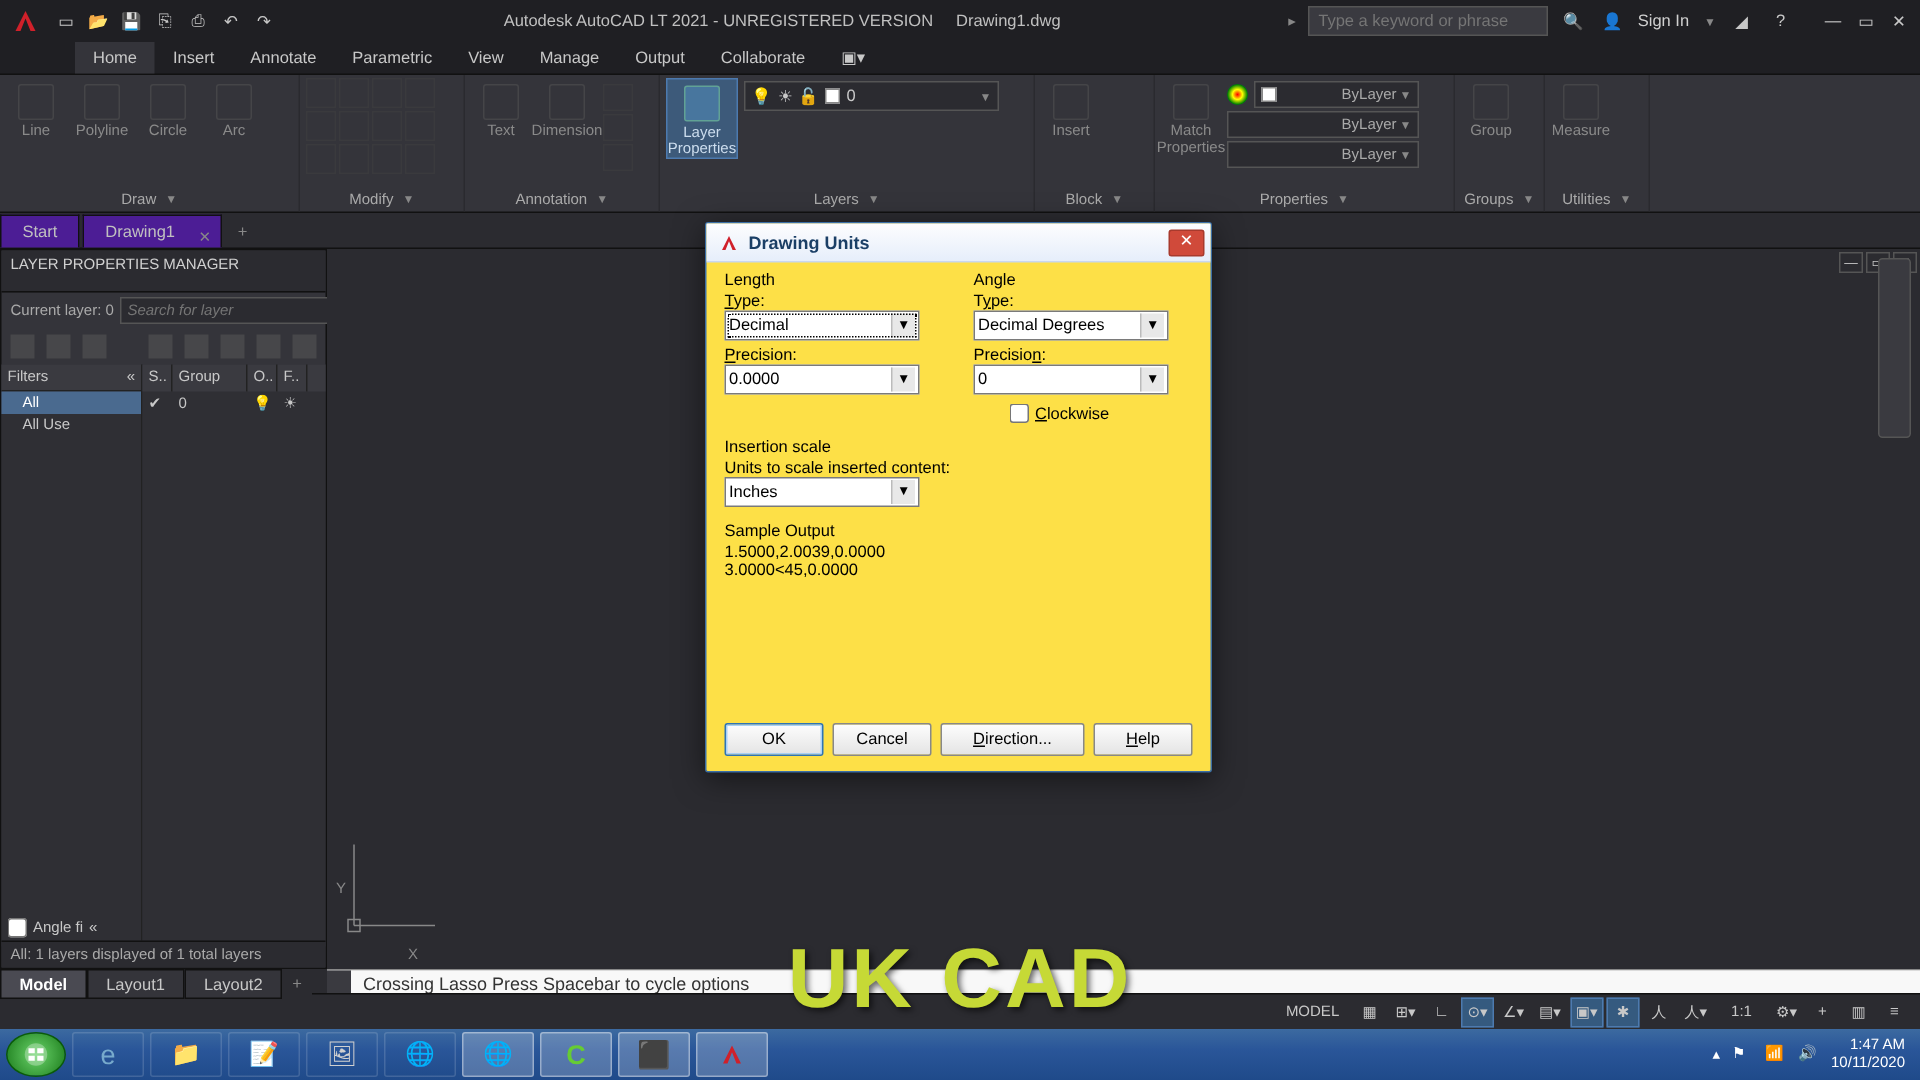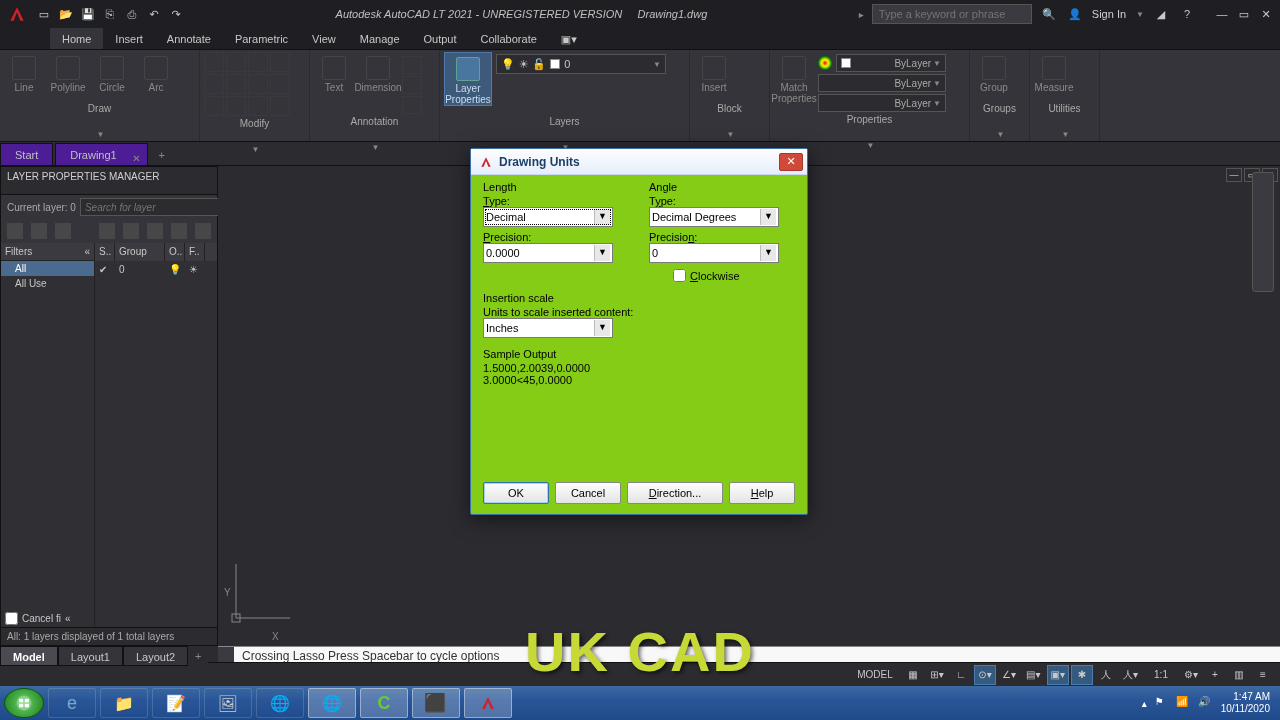--- a/index.html
+++ b/index.html
@@ -4,38 +4,38 @@
 <style>
 * { box-sizing: border-box; margin: 0; padding: 0; font-family: "Segoe UI", Arial, sans-serif; }
 body { width: 1280px; height: 720px; background: #2b2b30; overflow: hidden; position: relative; color: #d0d0d0; font-size: 11px; }
 
 
 .titlebar { height: 28px; background: #1f1f23; display: flex; align-items: center; padding: 0 4px; }
 .logo { width: 26px; height: 26px; display:flex; align-items:center; justify-content:center;}
 .logo svg { width:20px; height:20px; }
 .qat { display: flex; gap: 6px; margin-left: 6px; }
 .qat-btn { width: 16px; height: 16px; display:flex; align-items:center; justify-content:center; color:#c8c8c8; cursor:pointer;}
-.title-text { flex: 1; text-align: center; color: #c0c0c0; font-size: 11px; font-style: italic; }
+.title-text { flex: 1; text-align: center; color: #c0c0c0; font-size: 11px; }
 .title-right { display:flex; align-items:center; gap:8px; }
 .search-box { background:#3a3a40; border:1px solid #555; height:20px; width:160px; color:#888; padding:0 6px; font-size:11px;}
 .title-icon { width:18px; height:18px; color:#c8c8c8; display:flex; align-items:center; justify-content:center; cursor:pointer;}
 .signin { color:#d0d0d0; font-size:11px; cursor:pointer; }
 .win-controls { display:flex; gap:2px; margin-left:8px;}
 .win-btn { width:20px; height:18px; display:flex; align-items:center; justify-content:center; color:#c8c8c8; cursor:pointer;}
 
 
 .ribbon-tabs { height:22px; background:#1f1f23; display:flex; padding-left:50px; border-bottom:1px solid #111;}
 .rtab { padding:0 12px; line-height:22px; color:#c8c8c8; font-size:11px; cursor:pointer;}
 .rtab.active { background:#34343a; }
 
 
 .ribbon { height:92px; background:#34343a; display:flex; border-bottom:1px solid #111;}
 .rpanel { border-right:1px solid #2a2a2f; display:flex; flex-direction:column; padding:2px 4px 0 4px;}
 .rpanel-body { flex:1; display:flex; align-items:flex-start; gap:4px;}
-.rpanel-label { text-align:center; color:#aaa; font-size:10px; padding:2px 0; display:flex; justify-content:center; gap:16px;flex-direction:column;}
+.rpanel-label { text-align:center; color:#aaa; font-size:10px; padding:2px 0; display:flex; justify-content:center; gap:4px;}
 .rbtn-lg { width:40px; display:flex; flex-direction:column; align-items:center; gap:2px; color:#8a8a8a; font-size:10px; cursor:pointer; padding-top:4px;}
 .rbtn-lg .ico { width:24px; height:24px; border:1px solid #555; border-radius:2px; opacity:.5;}
 .rbtn-highlight { background:#3d5a7a; border:1px solid #4d7aaf; }
 .rbtn-highlight .ico { opacity:.9; border-color:#6a9; }
 .rgrid { display:grid; grid-template-columns:repeat(4,20px); grid-template-rows:repeat(3,20px); gap:2px;}
 .rgrid .cell { width:20px; height:20px; border:1px solid #444; opacity:.4;}
 .layer-combo { background:#2b2b30; border:1px solid #555; height:20px; width:170px; display:flex; align-items:center; padding:0 4px; gap:4px; font-size:11px; color:#c8c8c8;}
 .layer-icons-row { display:flex; gap:6px; }
 .layer-icon-sm { width:16px; height:16px; opacity:.5; }
 .prop-combo { background:#2b2b30; border:1px solid #555; height:18px; width:110px; font-size:10px; color:#aaa; display:flex; align-items:center; justify-content:flex-end; padding:0 4px;}
@@ -76,21 +76,21 @@
 .ucs { position:absolute; left:10px; bottom:18px; }
 .ucs-y { position:absolute; left:6px; bottom:48px; color:#888; font-size:10px;}
 .ucs-x { position:absolute; left:54px; bottom:4px; color:#888; font-size:10px;}
 .navcube { position:absolute; right:6px; top:6px; width:22px; height:120px; background:#3a3a40; border:1px solid #555; border-radius:3px;}
 
 
 .canv-ctrl { position:absolute; right:2px; top:2px; display:flex; gap:2px;}
 .canv-ctrl div { width:16px; height:14px; background:#2b2b30; border:1px solid #555; color:#c8c8c8; font-size:9px; text-align:center; line-height:12px; cursor:pointer;}
 
 
-.dialog { position:absolute; left:470px; top:148px; width:338px; background:#84cc16; border:1px solid #3b6ea5; border-radius:2px; box-shadow:0 4px 20px rgba(0,0,0,.5); color:#000; font-size:11px;}
+.dialog { position:absolute; left:470px; top:148px; width:338px; background:#fde047; border:1px solid #3b6ea5; border-radius:2px; box-shadow:0 4px 20px rgba(0,0,0,.5); color:#000; font-size:11px;}
 .dlg-title { height:26px; background:linear-gradient(#fdfdfe,#e6eefb); display:flex; align-items:center; padding:0 4px 0 8px; border-bottom:1px solid #c9d7ef;}
 .dlg-title .t { flex:1; font-weight:bold; color:#1b3f66; font-size:12px; display:flex; align-items:center; gap:6px;}
 .dlg-close { width:24px; height:18px; background:#d04a3a; border:1px solid #a83a2d; color:#fff; text-align:center; line-height:14px; font-size:11px; border-radius:2px; cursor:pointer;}
 .dlg-body { padding:6px 12px 10px 12px; }
 .dlg-cols { display:flex; gap:20px; }
 .dlg-col { flex:1; }
 .grp-label { font-size:11px; margin-bottom:2px;}
 .fld-label { font-size:11px; }
 .fld-label u { text-decoration:underline; }
 .combo { width:130px; height:20px; border:1px solid #7a7a7a; background:#fff; font-size:11px; padding:0 2px; display:flex; align-items:center; justify-content:space-between; cursor:pointer;}
@@ -414,21 +414,21 @@
         <div class="lpm-list-row">
           <div style="width:20px">✔</div>
           <div style="width:50px">0</div>
           <div style="width:20px">💡</div>
           <div style="width:20px">☀</div>
         </div>
       </div>
     </div>
     <div class="lpm-invert">
         <input type="checkbox" style="">
-        <span>Cancel fi</span>
+        <span>Angle fi</span>
         <span>«</span>
       </div>
     <div class="lpm-status">All: 1 layers displayed of 1 total layers</div>
   </div>
 
   <div class="canvas">
     <div class="canv-ctrl">
       <div>—</div>
       <div>▭</div>
       <div>✕</div>

